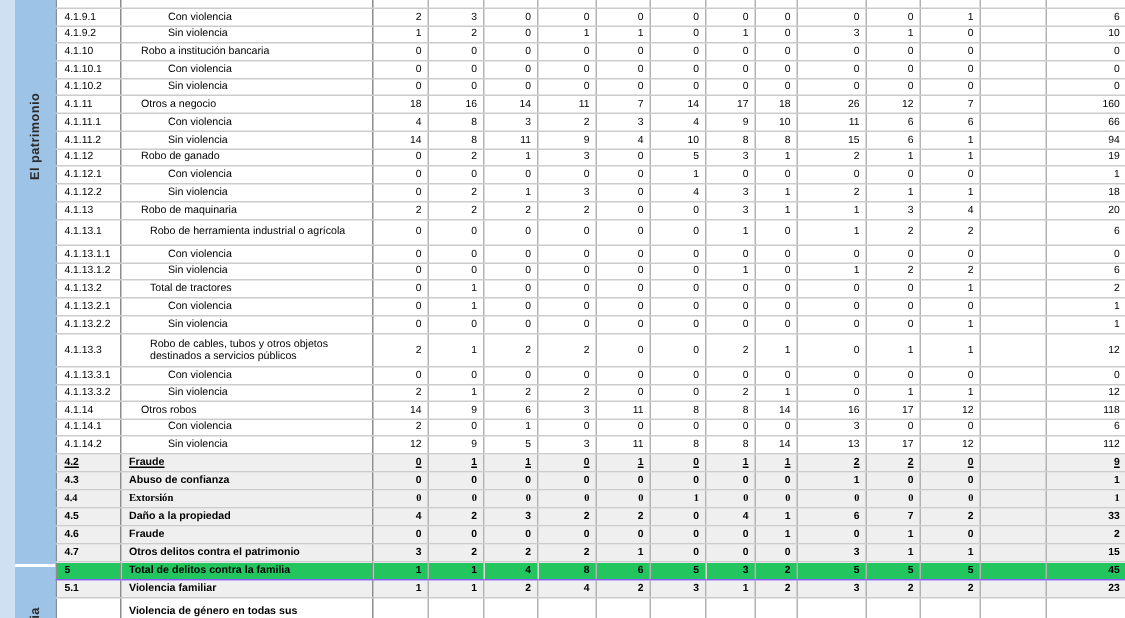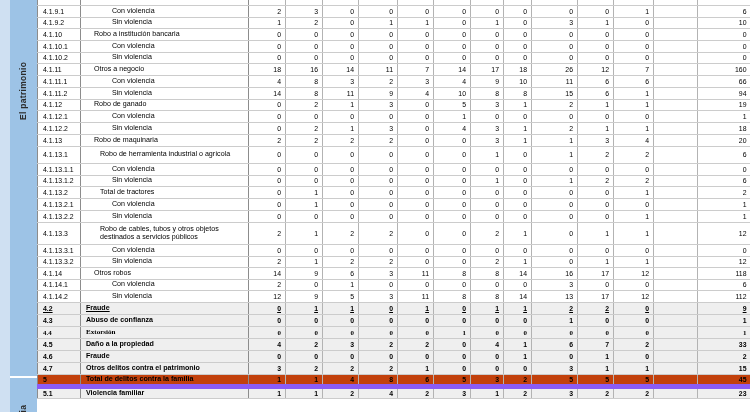--- a/index.html
+++ b/index.html
@@ -14,22 +14,22 @@
   .label-patrimonio{left:18px;top:120px;}
   .label-familia{left:18px;top:447px;}
   table.stats{position:absolute;left:37px;top:0;width:713px;border-collapse:collapse;table-layout:fixed;}
   td{padding:0;vertical-align:middle;overflow:hidden;color:#000;
      border-right:1px solid #b3b3b3;border-bottom:1px solid #cccccc;}
   td.code{font-size:6.9px;padding-left:5px;border-left:1px solid #8c8c8c;border-right:1px solid #8c8c8c;}
   td.desc{font-size:7.1px;border-right:1px solid #8c8c8c;line-height:1.15;padding-right:3px;}
   td.num{font-size:6.9px;text-align:right;padding-right:4px;}
   td.total{border-right:none;}
   tr.gray td{background:#efefef;font-weight:bold;}
-  tr.blue td{background:#c2410c;font-weight:bold;
-     border-top:1px solid #454545;border-bottom:5px solid #8b5cf6;}
+  tr.blue td{background:#22c55e;font-weight:bold;
+     border-top:1px solid #454545;border-bottom:1px solid #8b5cf6;}
   tr.cut td{font-weight:bold;vertical-align:top;}
   tr.cut td.desc{padding-top:4px;}
   .ind0{padding-left:5px;}
   .ind1{padding-left:13px;}
   .ind2{padding-left:19px;}
   .ind3{padding-left:31px;}
 </style>
 </head>
 <body>
 
@@ -615,15 +615,32 @@
           <td class="num">2</td>
           <td class="num">3</td>
           <td class="num">1</td>
           <td class="num">2</td>
           <td class="num">3</td>
           <td class="num">2</td>
           <td class="num">2</td>
           <td class="num"></td>
           <td class="num total">23</td>
         </tr>
+        <tr class=" cut" style="height: 14px;">
+          <td class="code"></td>
+          <td class="desc ind0">Violencia de género en todas sus</td>
+          <td class="num"></td>
+          <td class="num"></td>
+          <td class="num"></td>
+          <td class="num"></td>
+          <td class="num"></td>
+          <td class="num"></td>
+          <td class="num"></td>
+          <td class="num"></td>
+          <td class="num"></td>
+          <td class="num"></td>
+          <td class="num"></td>
+          <td class="num"></td>
+          <td class="num total"></td>
+        </tr>
       </tbody>
   </table>
 </div>
 
 </body></html>

